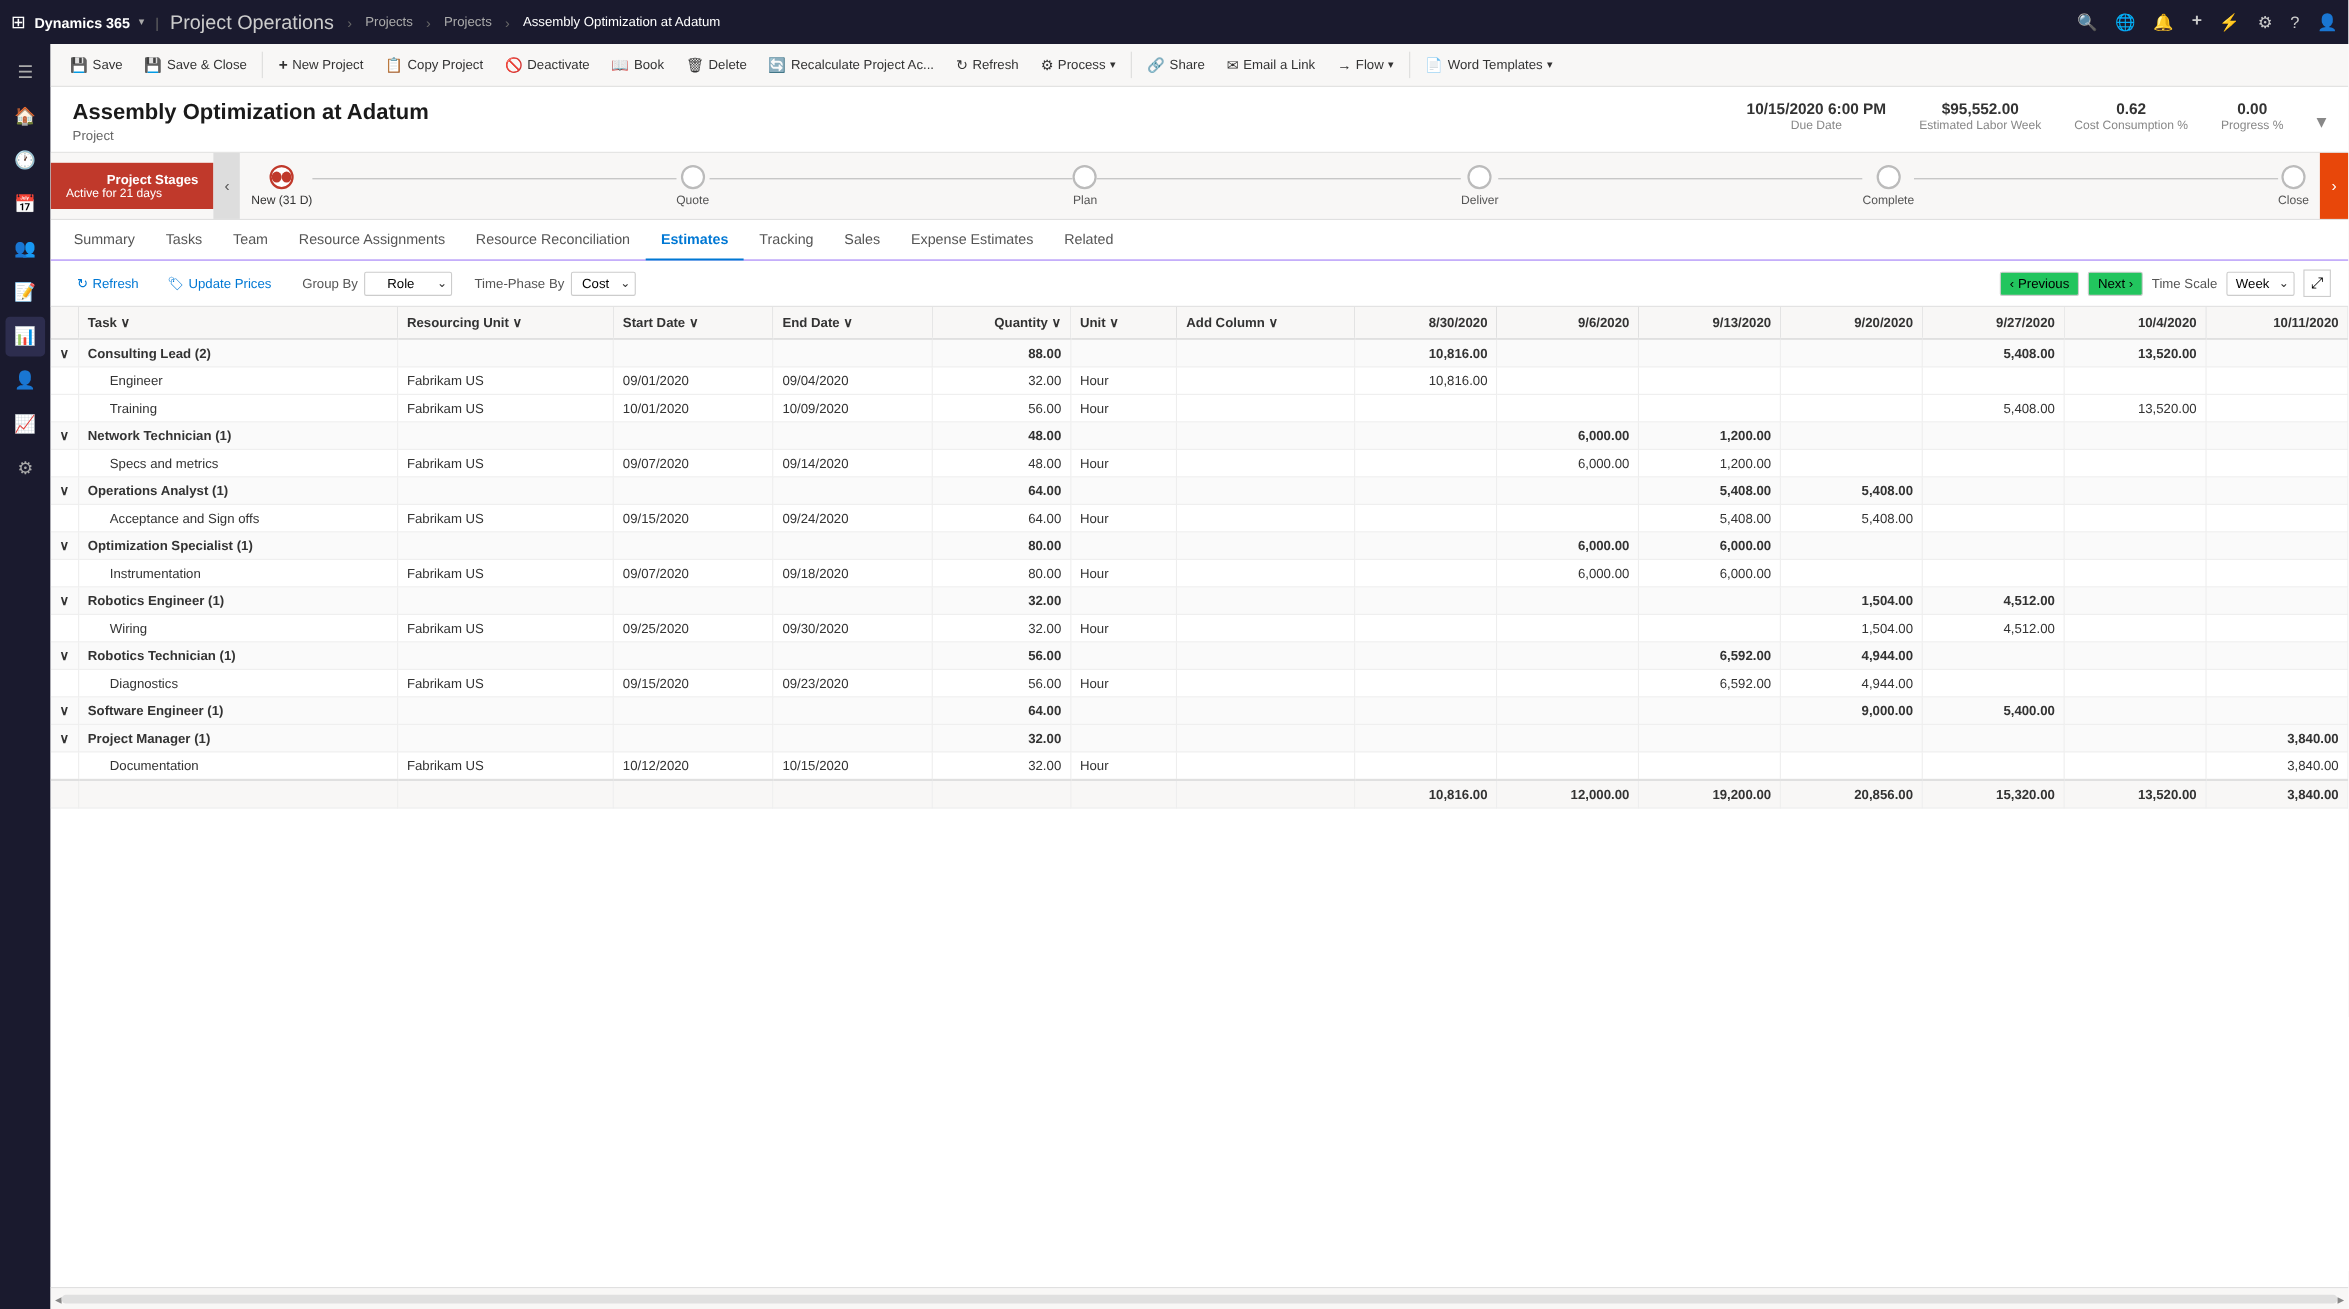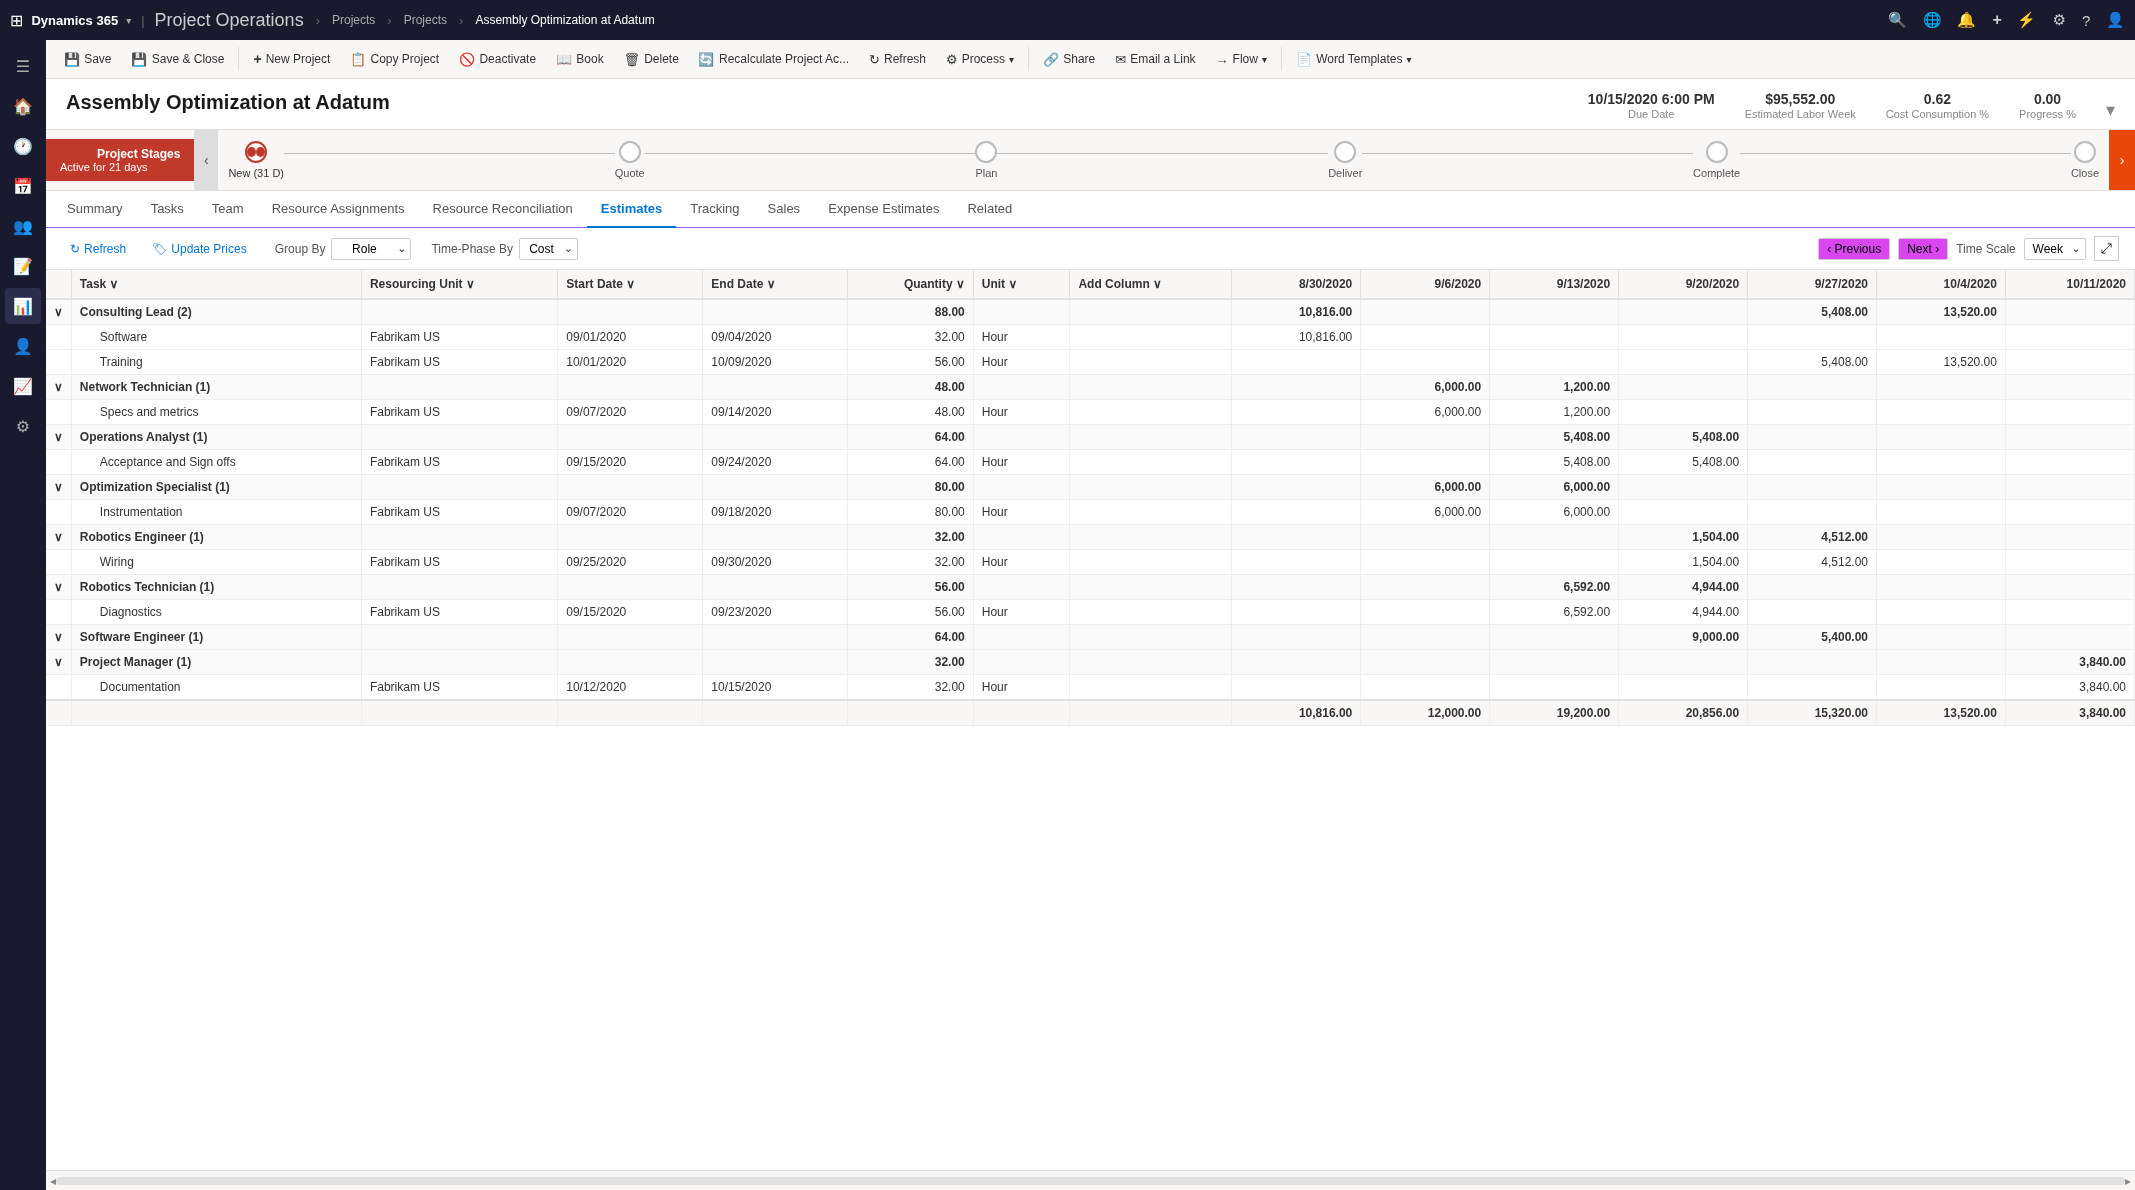--- a/index.html
+++ b/index.html
@@ -58,21 +58,21 @@
 
     
     .estimates-toolbar { padding: 8px 16px; display: flex; align-items: center; gap: 10px; border-bottom: 1px solid #e0e0e0; background: #fff; }
     .est-btn { display: flex; align-items: center; gap: 4px; padding: 4px 8px; border: none; background: transparent; cursor: pointer; font-size: 12px; color: #0078d4; }
     .group-by-section { display: flex; align-items: center; gap: 6px; margin-left: 10px; }
     .group-by-label { font-size: 12px; color: #555; }
     .dropdown-select { border: 1px solid #ccc; padding: 3px 20px 3px 6px; font-size: 12px; border-radius: 2px; background: #fff; cursor: pointer; appearance: none; position: relative; text-align: center; }
     .dropdown-wrapper { position: relative; display: inline-flex; align-items: center; }
     .dropdown-wrapper::after { content: '⌄'; position: absolute; right: 5px; font-size: 11px; pointer-events: none; }
     .estimates-right { margin-left: auto; display: flex; align-items: center; gap: 8px; }
-    .nav-btn { padding: 3px 8px; border: 1px solid #ccc; background: #d946ef; cursor: pointer; font-size: 12px; border-radius: 2px; }
+    .nav-btn { padding: 3px 8px; border: 1px solid #ccc; background: #22c55e; cursor: pointer; font-size: 12px; border-radius: 2px; }
     .expand-btn { padding: 3px 6px; border: 1px solid #ccc; background: #fff; cursor: pointer; font-size: 14px; }
 
     
     .table-container { flex: 1; overflow: auto; }
     table { width: 100%; border-collapse: collapse; font-size: 12px; }
     thead th { background: #f8f7f6; border-bottom: 2px solid #e0e0e0; border-right: 1px solid #e0e0e0; padding: 7px 8px; text-align: left; font-weight: 600; color: #333; white-space: nowrap; position: sticky; top: 0; z-index: 10; }
     thead th.numeric { text-align: right; }
     tbody td { padding: 5px 8px; border-bottom: 1px solid #eee; border-right: 1px solid #eee; white-space: nowrap; }
     tbody td.numeric { text-align: right; }
     .row-group td { font-weight: 700; background: #fafafa; }
@@ -200,20 +200,21 @@
       <button class="toolbar-btn">
           <span class="icon">📄</span>
           <span>Word Templates</span> 
           <span style="font-size:10px;">▾</span>
         </button>
     </div>
 
     <div class="project-header">
       <div class="project-title-section">
         <div class="project-title">Assembly Optimization at Adatum</div>
+        <div class="project-subtitle">Project</div>
       </div>
       <div class="project-metrics">
         <div class="metric-item">
           <div class="metric-value">10/15/2020 6:00 PM</div>
           <div class="metric-label">Due Date</div>
         </div>
         <div class="metric-item">
           <div class="metric-value">$95,552.00</div>
           <div class="metric-label">Estimated Labor Week</div>
         </div>
@@ -361,21 +362,21 @@
     <td class="numeric">10,816.00</td>
               <td class="numeric"></td>
               <td class="numeric"></td>
               <td class="numeric"></td>
               <td class="numeric">5,408.00</td>
               <td class="numeric">13,520.00</td>
               <td class="numeric"></td>
   </tr>
             <tr class="row-detail">
       <td></td>
-      <td class="col-task row-indent">Software</td>
+      <td class="col-task row-indent">Engineer</td>
       <td class="col-resunit">Fabrikam US</td>
       <td class="col-startdate">09/01/2020</td>
       <td class="col-enddate">09/04/2020</td>
       <td class="col-qty numeric">32.00</td>
       <td class="col-unit">Hour</td>
       <td></td>
       <td class="numeric">10,816.00</td>
               <td class="numeric"></td>
               <td class="numeric"></td>
               <td class="numeric"></td>

